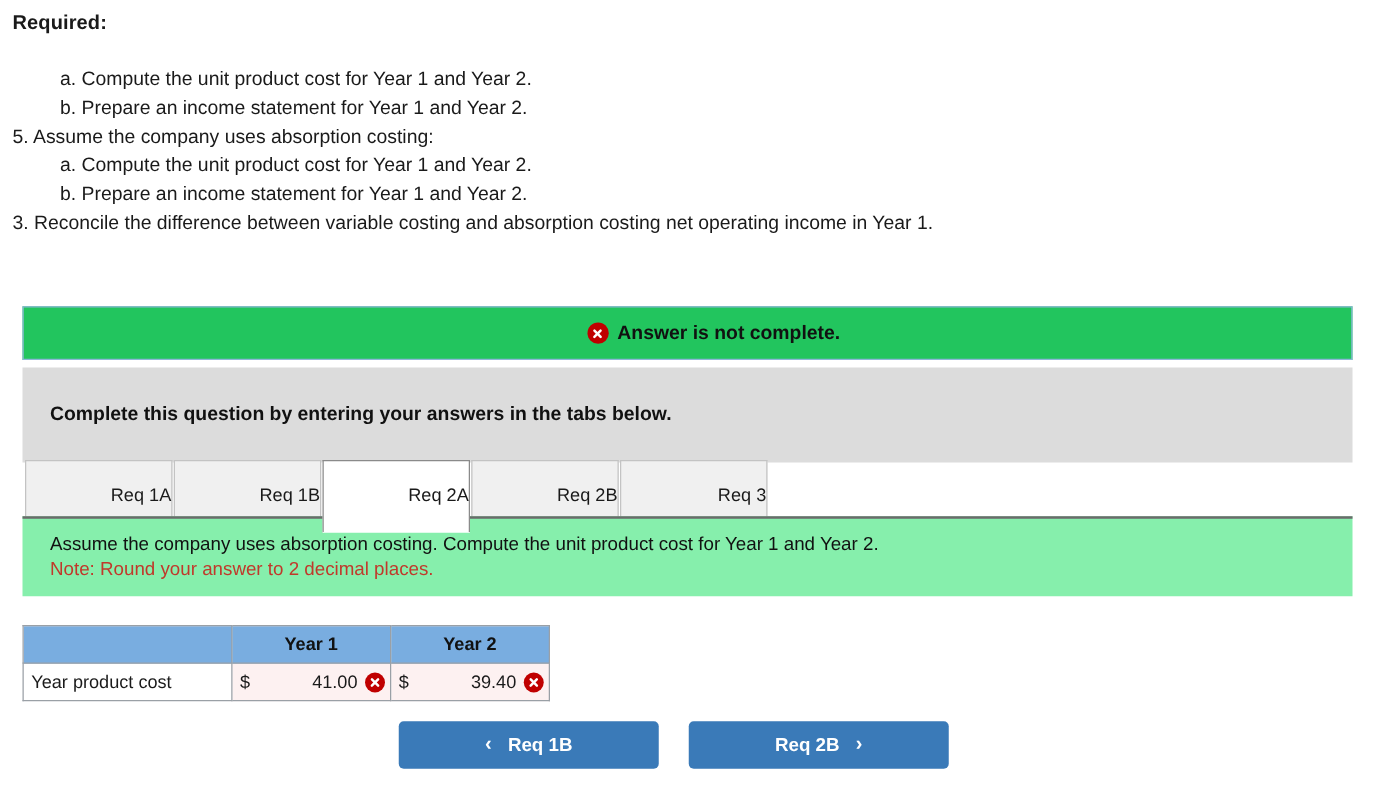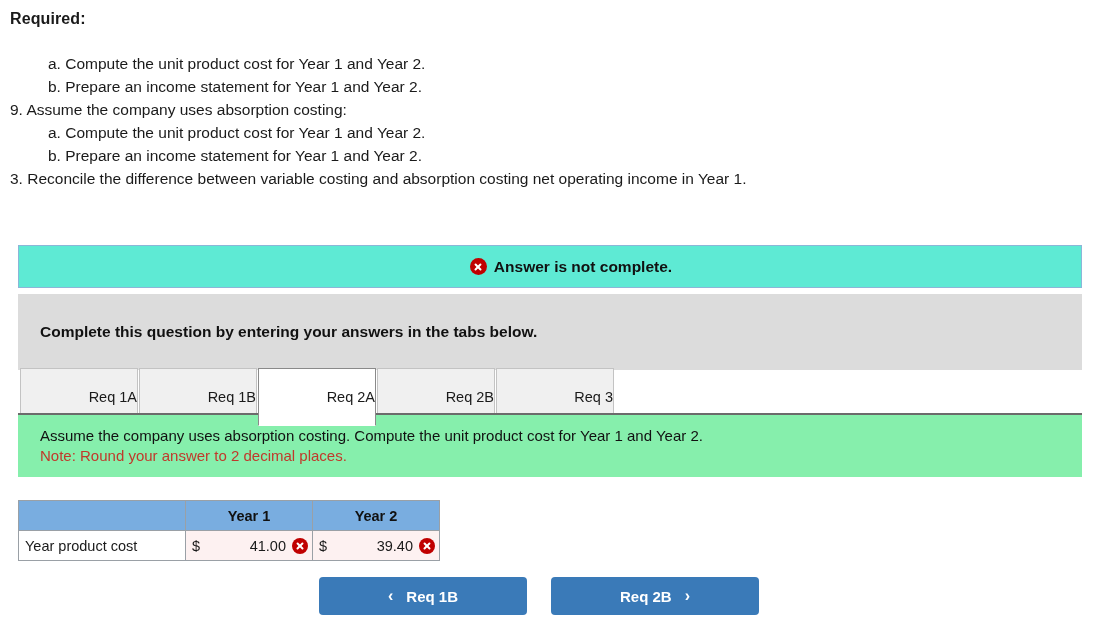--- a/index.html
+++ b/index.html
@@ -40,21 +40,21 @@
   .req-line { white-space: pre; }
   .req-line.lvl2 { padding-left: 38px; }
 
   
   .status-banner {
     position: absolute;
     left: 18px;
     top: 245px;
     width: 1064px;
     height: 43px;
-    background: #5eead4;
+    background: #22c55e;
     border: 1px solid #8cb6d8;
     display: flex;
     align-items: center;
     justify-content: center;
     padding-left: 42px;
   }
   .status-banner .txt {
     font-size: 15.5px;
     font-weight: bold;
     color: #111;
@@ -213,21 +213,21 @@
 </head>
 <body>
 
 <div id="page">
 
   <div class="required-title">Required:</div>
 
   <div class="req-list">
     <div class="req-line lvl2">a. Compute the unit product cost for Year 1 and Year 2.</div>
     <div class="req-line lvl2">b. Prepare an income statement for Year 1 and Year 2.</div>
-    <div class="req-line">9. Assume the company uses absorption costing:</div>
+    <div class="req-line">5. Assume the company uses absorption costing:</div>
     <div class="req-line lvl2">a. Compute the unit product cost for Year 1 and Year 2.</div>
     <div class="req-line lvl2">b. Prepare an income statement for Year 1 and Year 2.</div>
     <div class="req-line">3. Reconcile the difference between variable costing and absorption costing net operating income in Year 1.</div>
   </div>
 
   <div class="status-banner">
     <span class="x-circle"></span>
     <span class="txt">Answer is not complete.</span>
   </div>
 

